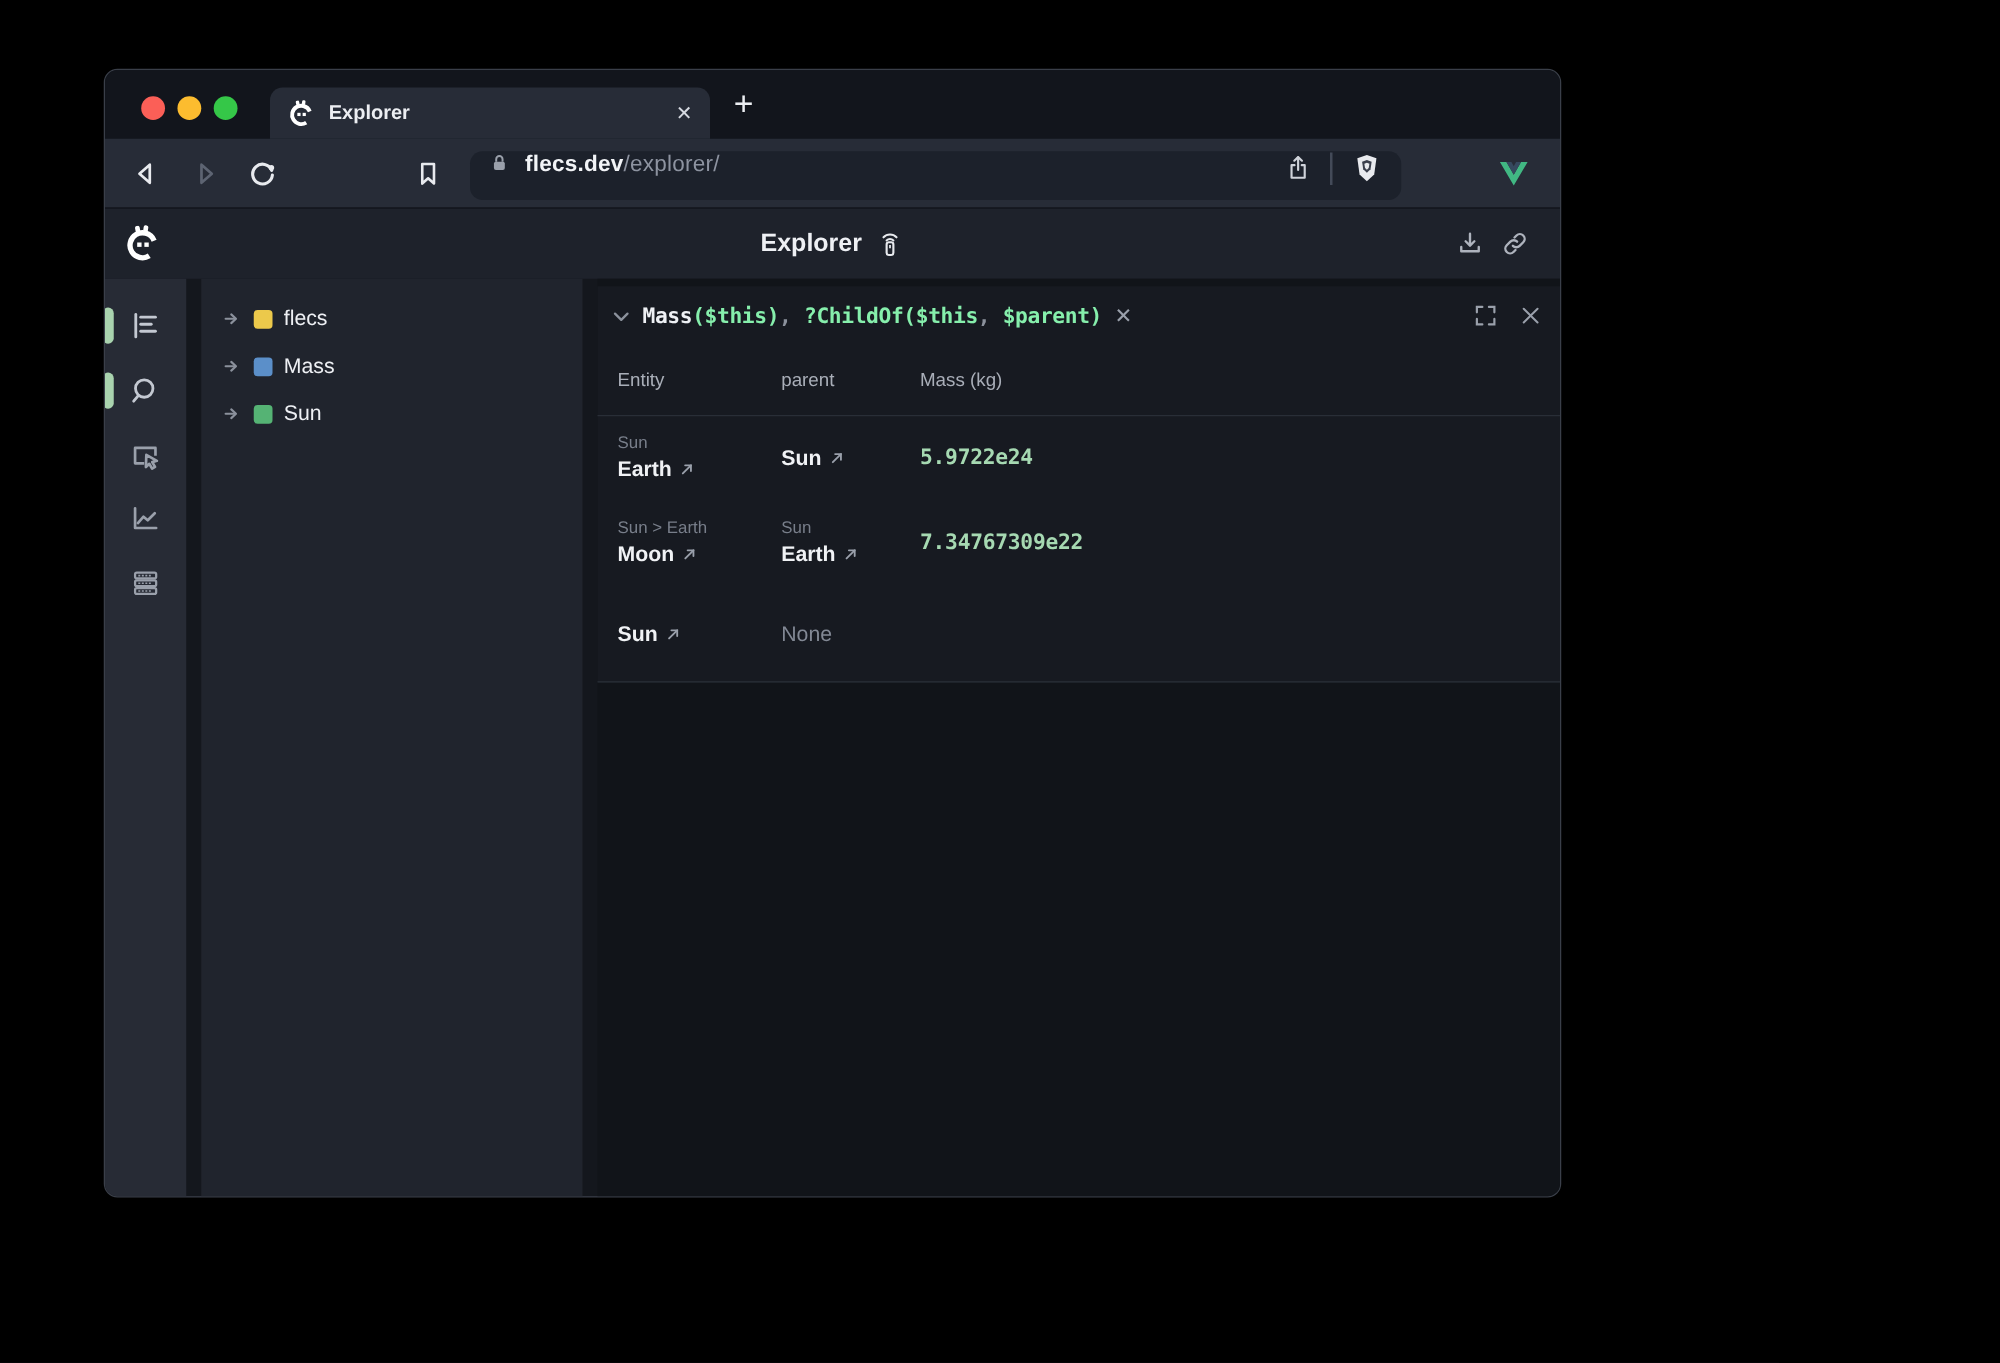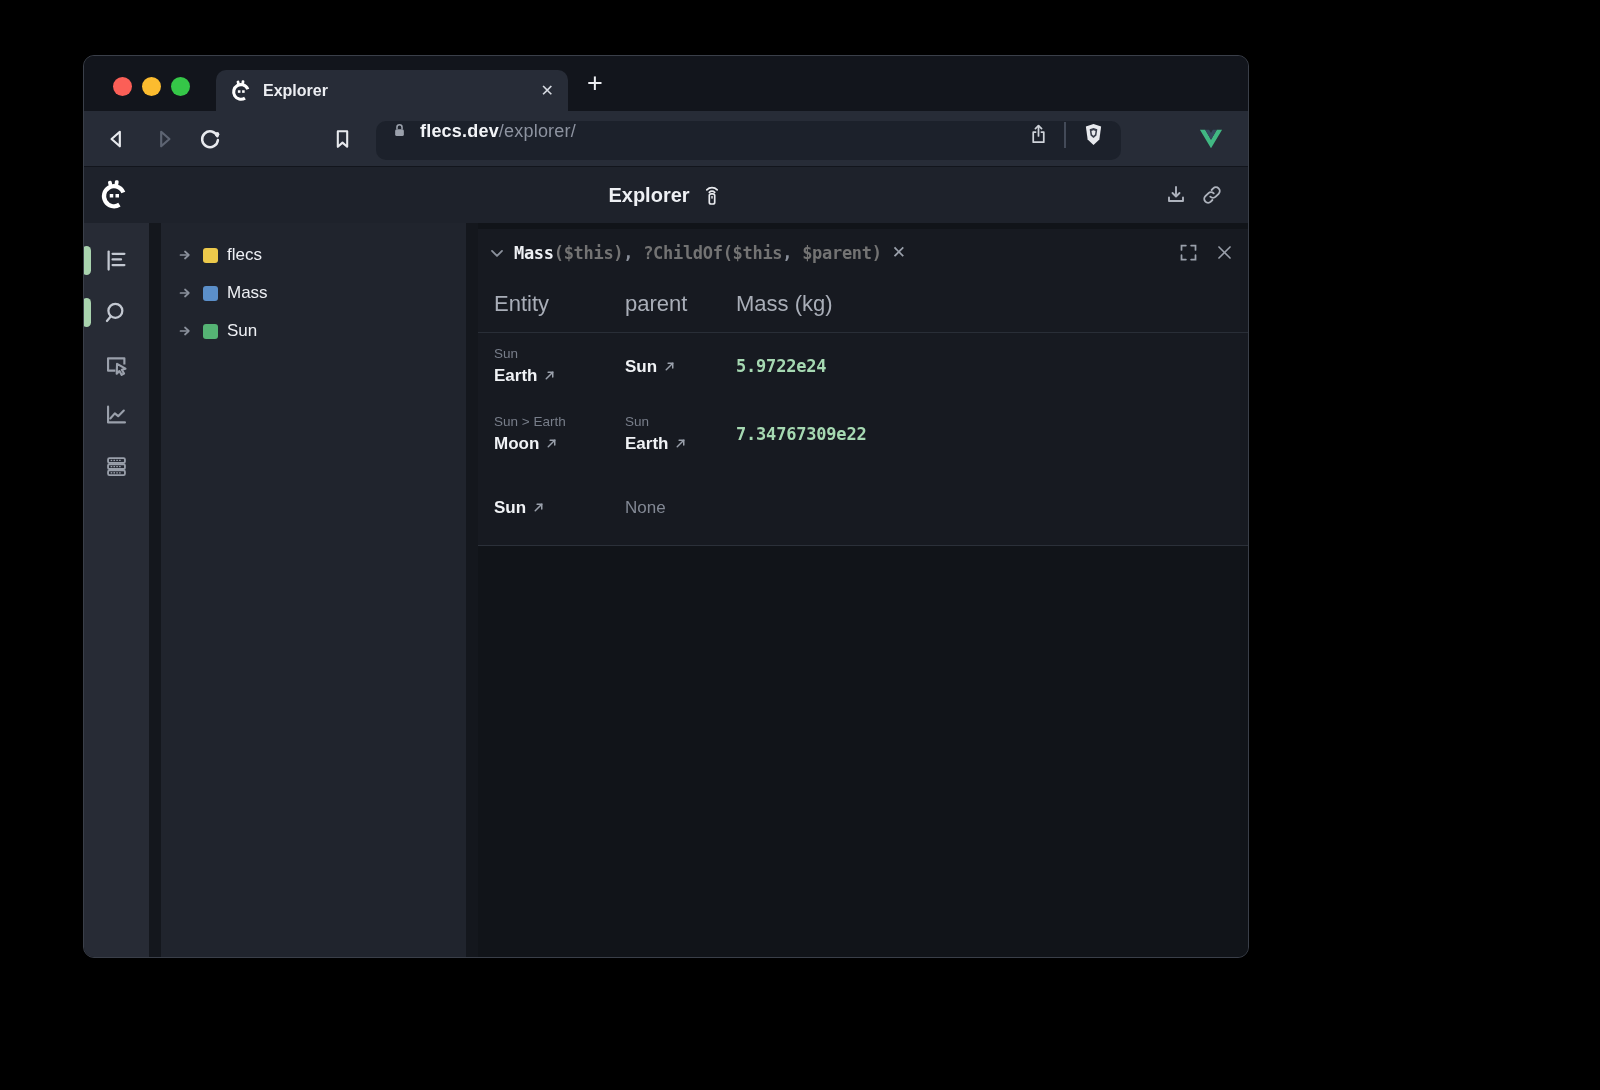--- a/index.html
+++ b/index.html
@@ -57,27 +57,27 @@
   .tsq { width:15px; height:15px; border-radius:3px; flex:none; }
   .tlabel { color:#eef0f4; font-size:17px; font-weight:500; }
 
   .canvas { flex:1; background:#111419; position:relative; }
 
   
   .qpanel { position:absolute; left:0; right:0; top:6px; background:#171a21; border-bottom:1px solid #2b3039; }
   .qheader { height:47px; display:flex; align-items:center; padding:0 14px 0 9px; }
   .qtext { font-family:"DejaVu Sans Mono", monospace; font-size:17px; font-weight:700; margin-left:7px; letter-spacing:-0.3px; }
   .q-plain { color:#eef0f4; }
-  .q-var { color:#737373; }
+  .q-var { color:#86efac; }
   .q-punct { color:#8b919c; }
   .qclear { color:#9aa0ab; font-size:17px; margin-left:10px; }
   .qh-right { margin-left:auto; display:flex; align-items:center; gap:16px; }
 
   .thead { display:grid; grid-template-columns:131px 111px 1fr; padding:0 0 0 16px; height:57px; align-items:center; border-bottom:1px solid #292e37; }
-  .th { color:#a9aeb8; font-size:22px; font-weight:500; }
+  .th { color:#a9aeb8; font-size:15px; font-weight:500; }
 
   .trow { display:grid; grid-template-columns:131px 111px 1fr; padding:0 0 0 16px; align-items:center; }
   .trow.r1 { min-height:66px; }
   .trow.r2 { min-height:70px; }
   .trow.r3 { min-height:76px; }
   .cellcol { display:flex; flex-direction:column; justify-content:center; }
   .cell-path { color:#787e8a; font-size:13.5px; line-height:19px; font-weight:400; }
   .cell-main { color:#f0f2f5; font-size:17px; font-weight:600; line-height:25px; display:flex; align-items:center; gap:6px; }
   .cell-main.muted { color:#828894; font-weight:400; }
   .mass { font-family:"DejaVu Sans Mono", monospace; font-size:17px; font-weight:700; color:#a6d9b2; letter-spacing:-0.2px; }

